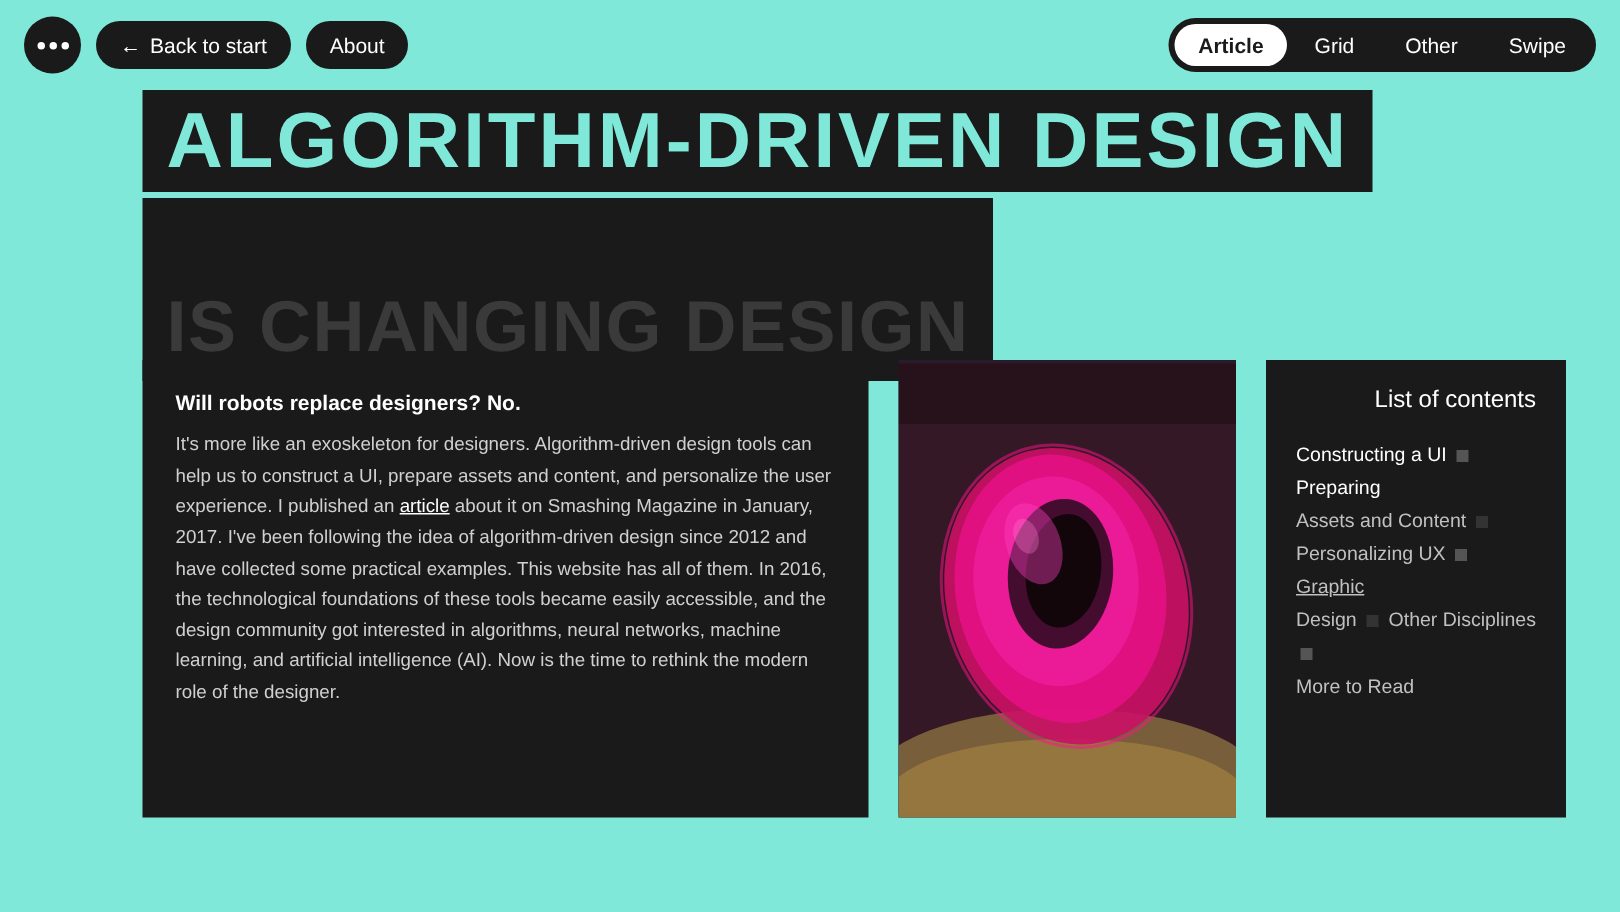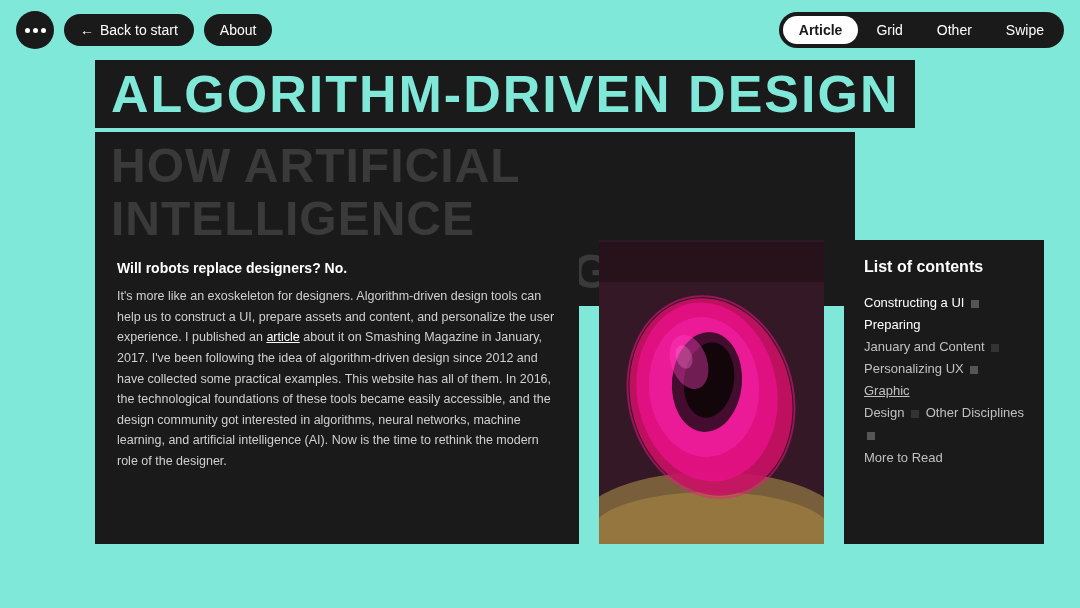--- a/index.html
+++ b/index.html
@@ -205,23 +205,24 @@
     .toc-panel {
       background: #1a1a1a;
       color: white;
       padding: 18px 20px;
       flex: 1;
       min-width: 200px;
     }
 
     .toc-title {
       font-size: 16px;
-      font-weight: 700;
+      font-weight: 400;
       color: white;
       margin-bottom: 16px;
+      text-align: right;
     }
 
     .toc-body {
       font-size: 13px;
       line-height: 1.7;
       color: #c0c0c0;
     }
 
     .toc-square {
       display: inline-block;
@@ -273,21 +274,21 @@
   </div>
 </nav>
 
 <section class="hero-section">
   <div class="title-main">
     <h1>ALGORITHM-DRIVEN DESIGN</h1>
   </div>
   <br>
   <div class="title-sub-block">
     <h2>
-      <span>HOW ARTIFICIAL INTELLIGENCE</span><br>
+      <br>
       <span>IS CHANGING DESIGN</span>
     </h2>
   </div>
 </section>
 
 <div class="content-area">
 
   <div class="text-panel">
     <h3>Will robots replace designers? No.</h3>
     <p>
@@ -320,21 +321,21 @@
     </svg>
   </div>
 
   <div class="toc-panel">
     <div class="toc-title">List of contents</div>
     <div class="toc-body">
       <span style="cursor:pointer; color:#fff;">Constructing a UI</span>
       <span class="toc-square"></span>
       <span style="cursor:pointer; color:#fff;">Preparing</span>
       <br>
-      <span style="cursor:pointer; color:#c0c0c0;">January and Content</span>
+      <span style="cursor:pointer; color:#c0c0c0;">Assets and Content</span>
       <span class="toc-square dark"></span>
       <br>
       <span style="cursor:pointer; color:#c0c0c0;">Personalizing UX</span>
       <span class="toc-square"></span>
       <span style="cursor:pointer; color:#c0c0c0;text-decoration:underline;">Graphic</span>
       <br>
       <span style="cursor:pointer; color:#c0c0c0;">Design</span>
       <span class="toc-square dark"></span>
       <span style="cursor:pointer; color:#c0c0c0;">Other Disciplines</span>
       <span class="toc-square"></span>

